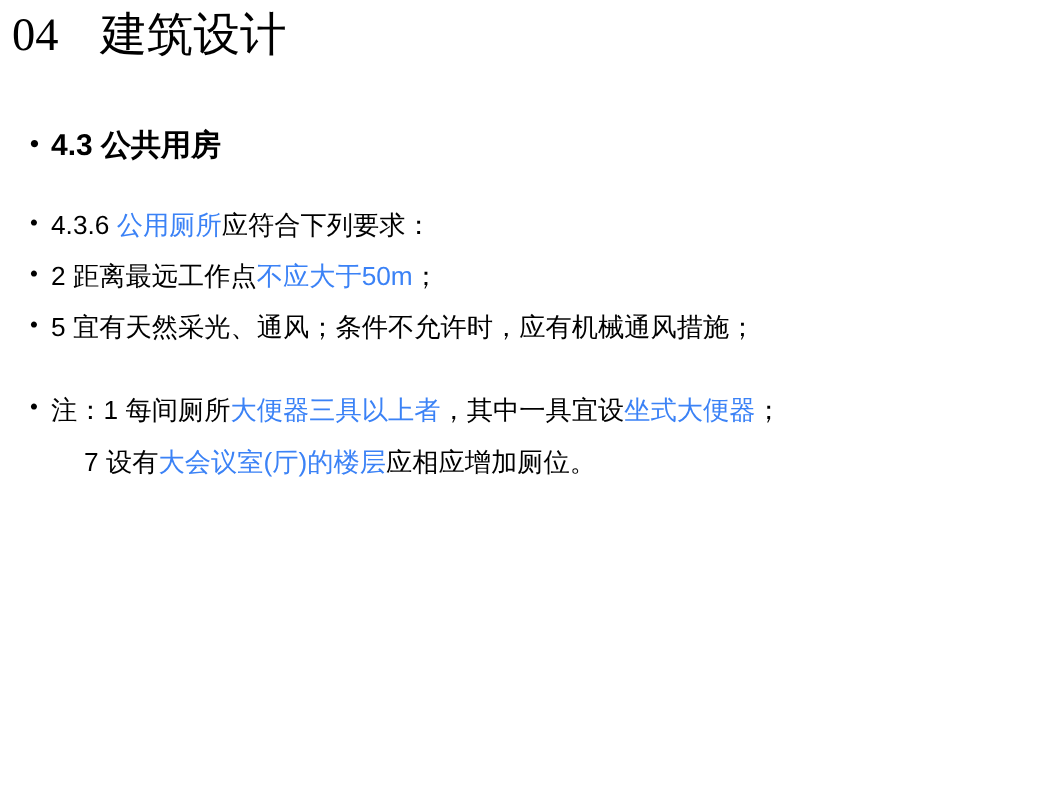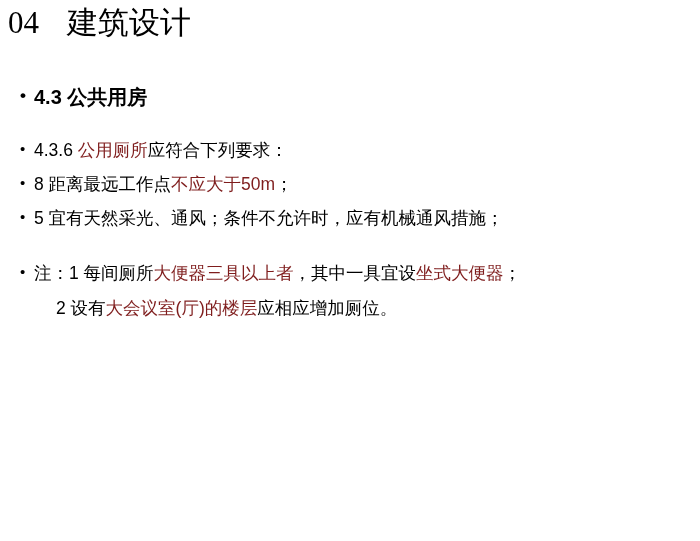--- a/index.html
+++ b/index.html
@@ -66,21 +66,21 @@
     padding-left: 18px;
   }
   .sec-head::before {
     font-size: 17px;
     top: 1px;
   }
   .item {
     margin-bottom: 7px;
   }
   .red {
-    color: #7f1d1d;
+    color: #3b82f6;
     text-align: center;
   }
   .note-block {
     margin-top: 28px;
   }
   .note-sub {
     padding-left: 56px;
     position: relative;
     font-size: 17.5px;
     line-height: 1.55;
@@ -95,23 +95,23 @@
   <div class="slide-title">
     <span class="num">04</span><span class="gap"></span><span>建筑设计</span>
   </div>
 
   <div class="content">
 
     <div class="bullet-line sec-head">4.3 公共用房</div>
 
     <div id="items-host">
         <div class="bullet-line item"><span>4.3.6 </span><span class="red">公用厕所</span><span>应符合下列要求：</span></div>
-        <div class="bullet-line item"><span>8 距离最远工作点</span><span class="red">不应大于50m</span><span>；</span></div>
+        <div class="bullet-line item"><span>2 距离最远工作点</span><span class="red">不应大于50m</span><span>；</span></div>
         <div class="bullet-line item"><span>5 宜有天然采光、通风；条件不允许时，应有机械通风措施；</span></div>
       </div>
 
     <div class="note-block">
       <div class="bullet-line item" id="note-line-1"><span>注：1 每间厕所</span><span class="red">大便器三具以上者</span><span>，其中一具宜设</span><span class="red">坐式大便器</span><span>；</span></div>
-      <div class="note-sub" id="note-line-2"><span>2 设有</span><span class="red">大会议室(厅)的楼层</span><span>应相应增加厕位。</span></div>
+      <div class="note-sub" id="note-line-2"><span>7 设有</span><span class="red">大会议室(厅)的楼层</span><span>应相应增加厕位。</span></div>
     </div>
 
   </div>
 </div>
 
 </body></html>

